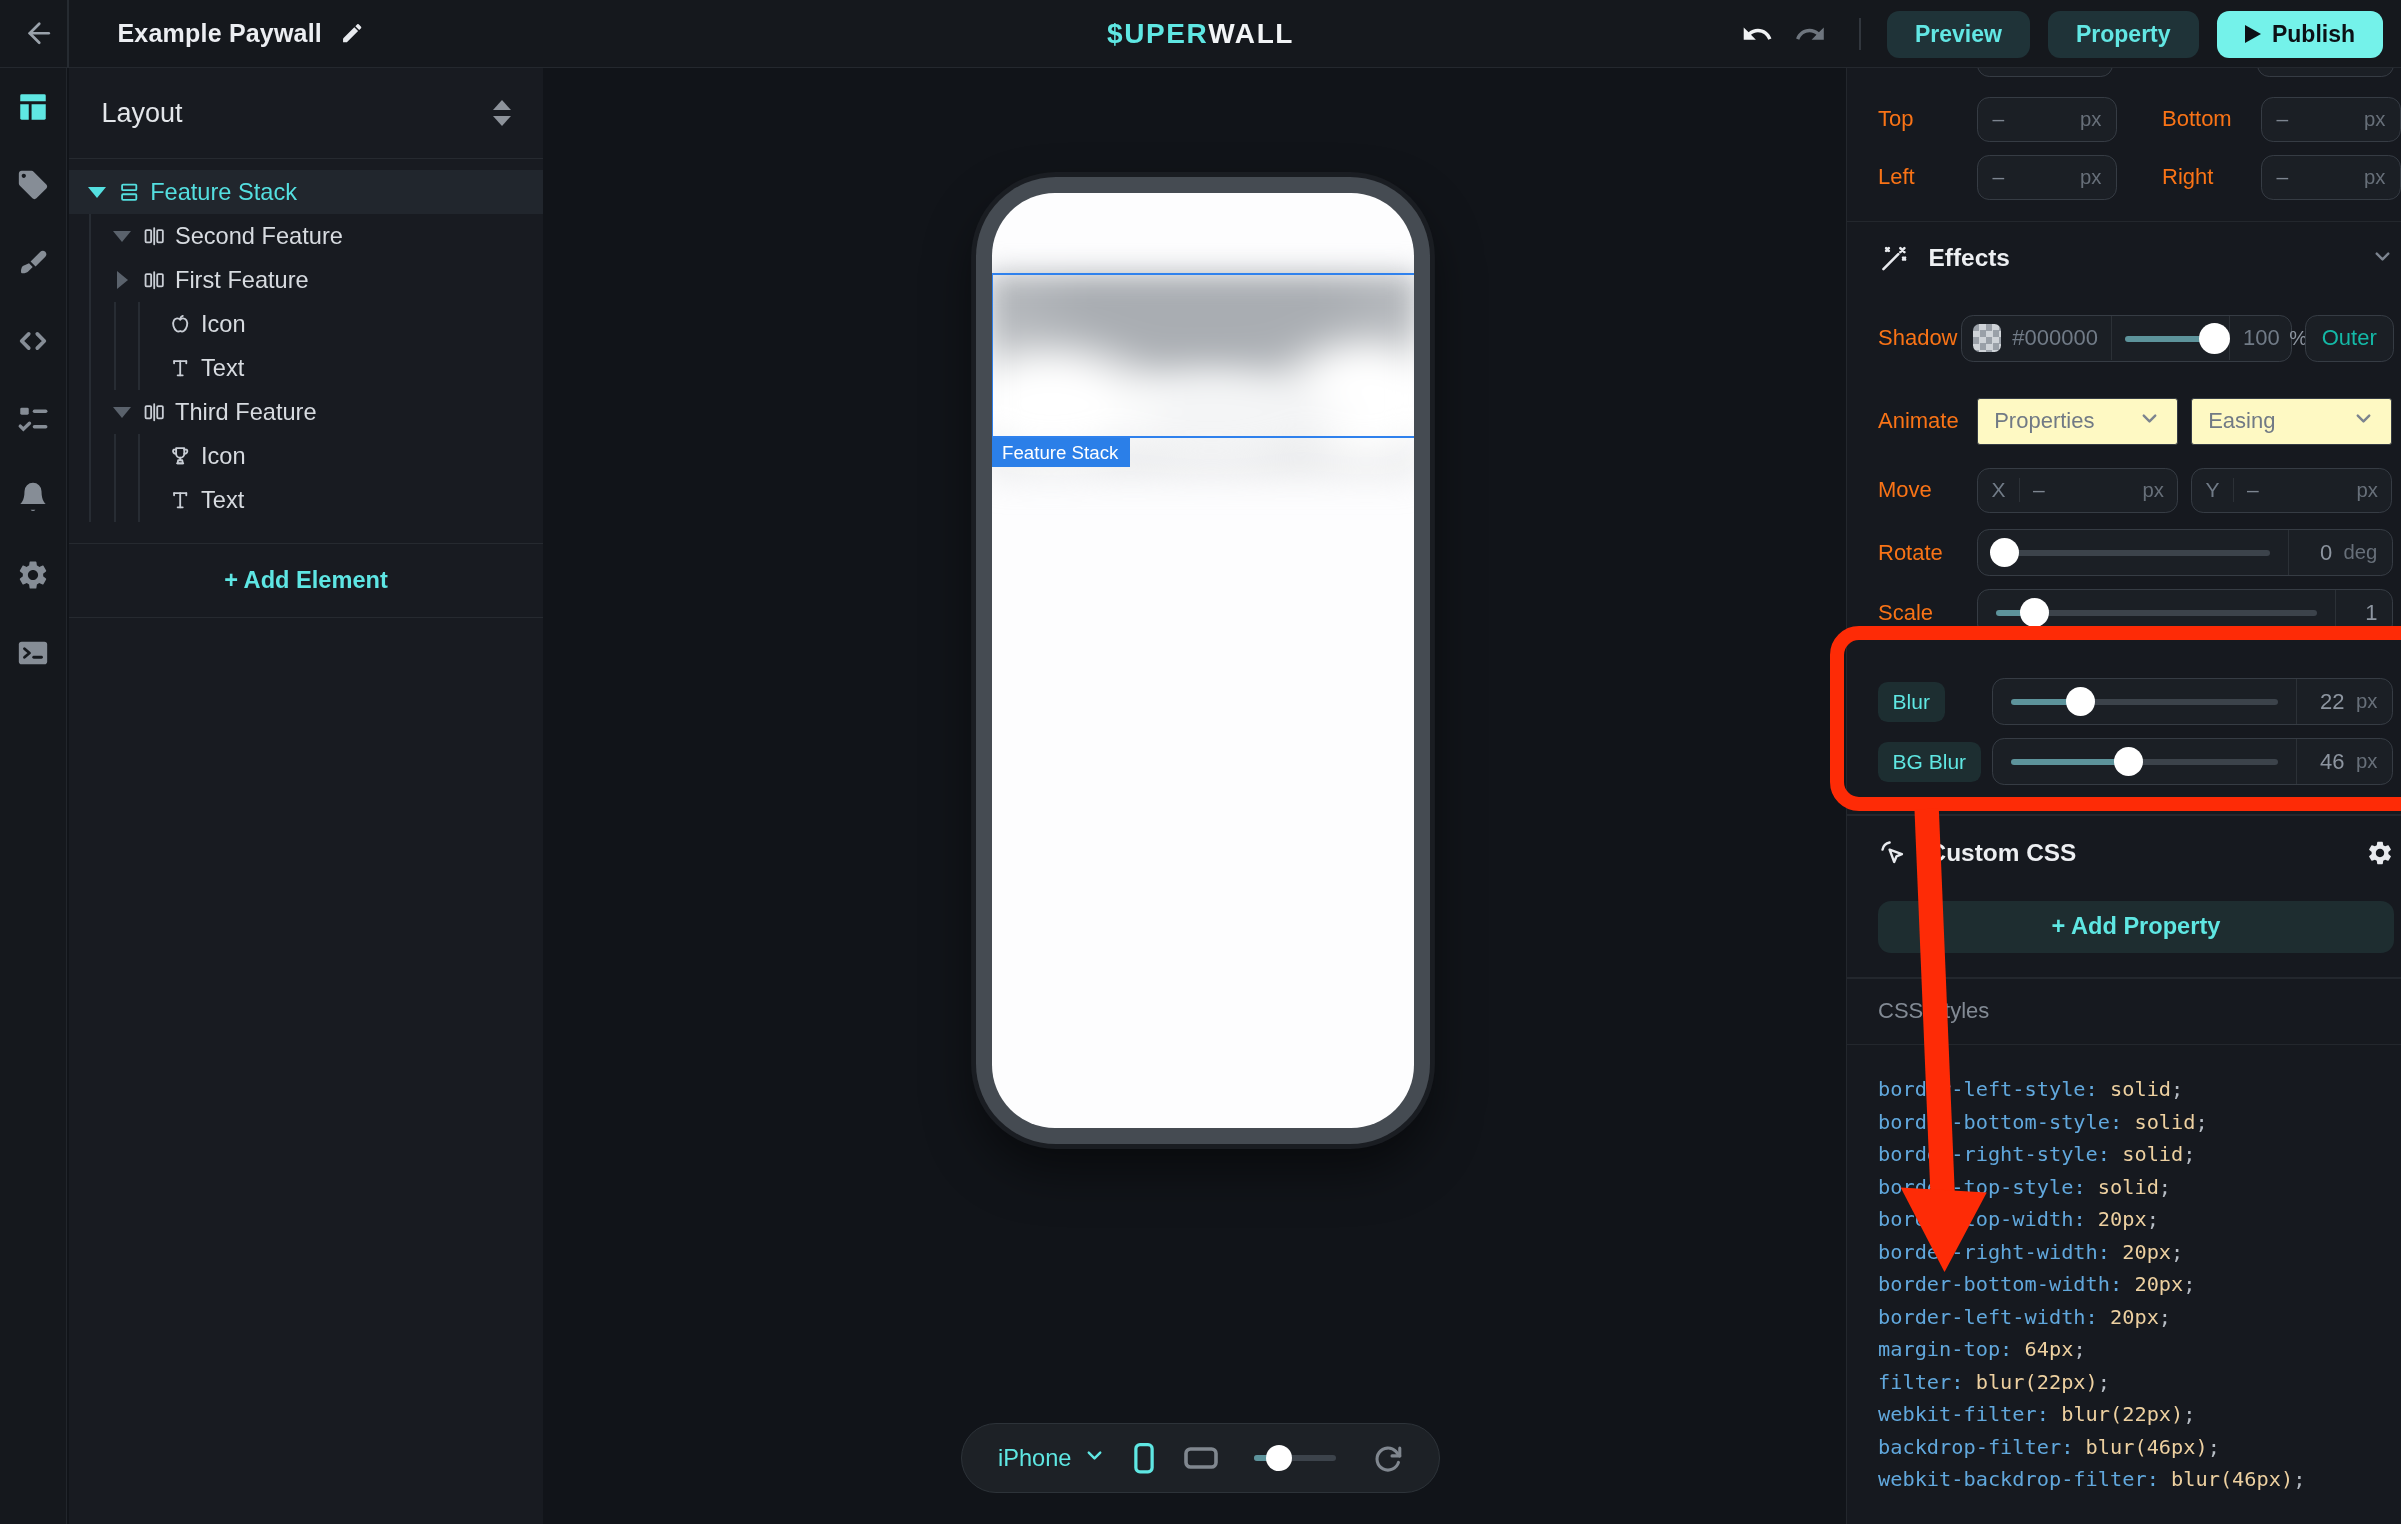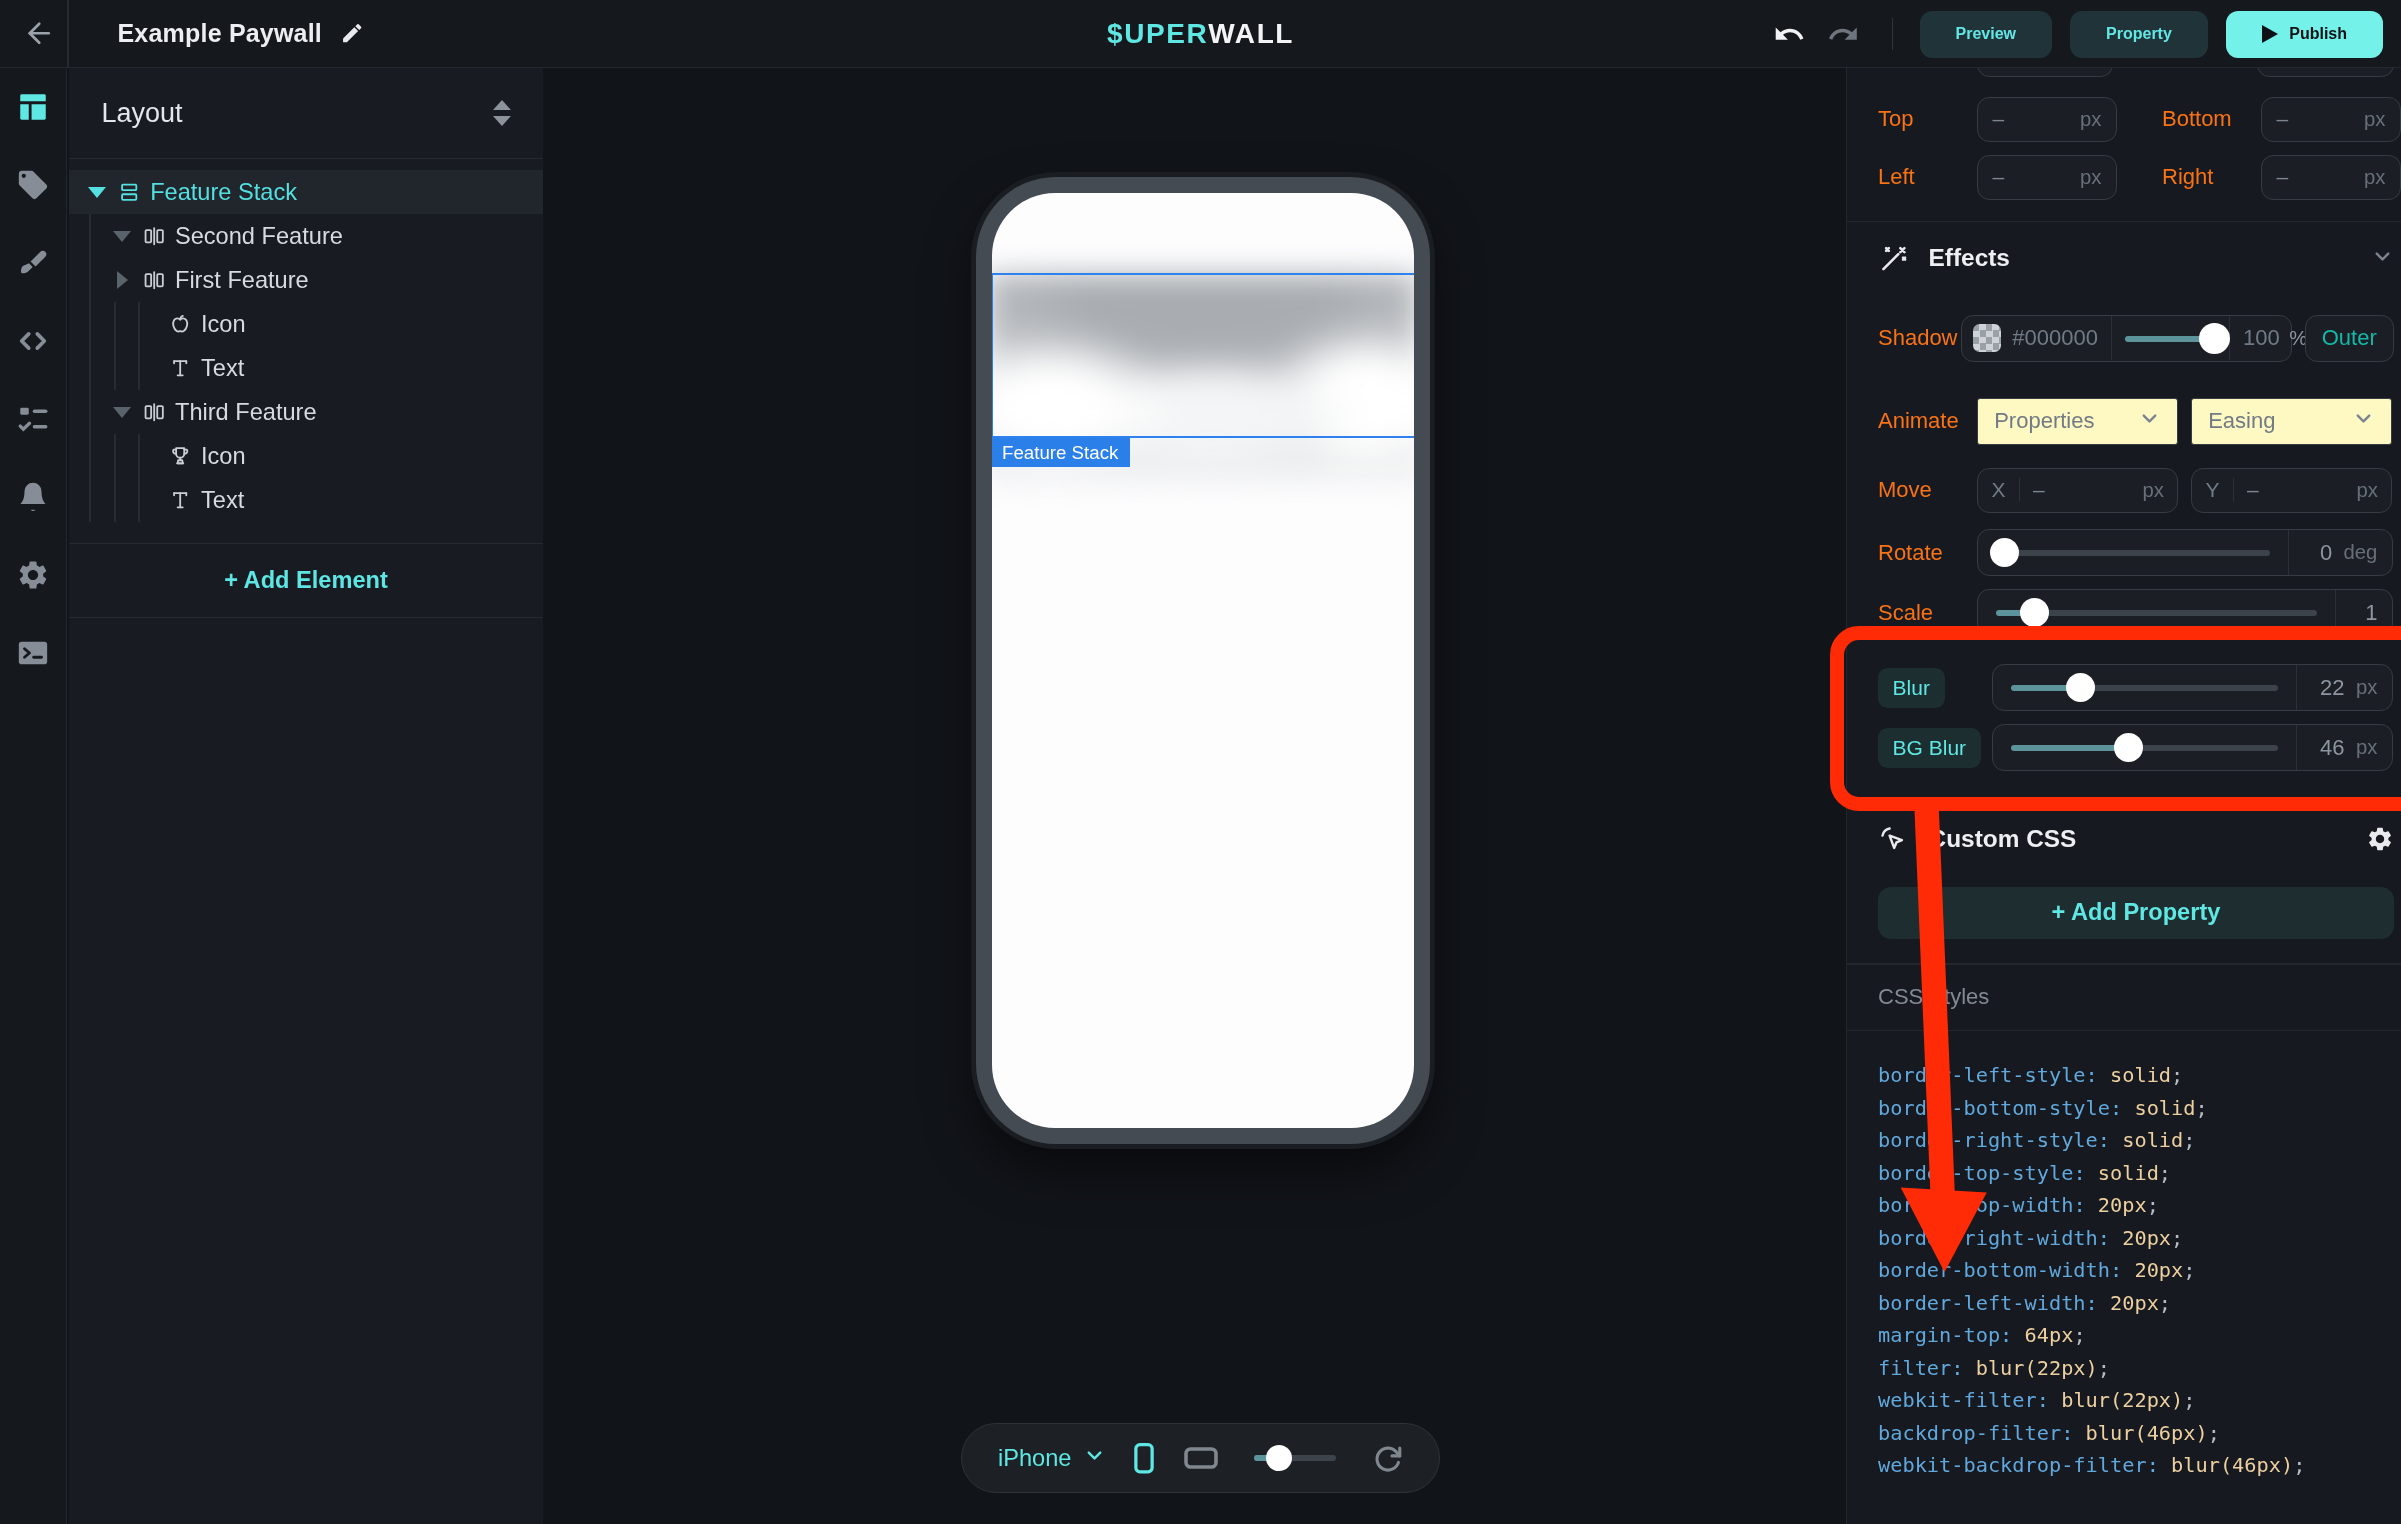--- a/index.html
+++ b/index.html
@@ -16,21 +16,21 @@
   .title-wrap { display:flex; align-items:center; gap:18px; padding-left:32.5px; }
   .doc-title { font-size:25px; font-weight:700; color:#eceef2; letter-spacing:0.2px; }
   .logo { position:absolute; left:0; right:0; top:0; height:68px; display:flex; align-items:center; justify-content:center;
           font-size:28px; font-weight:800; letter-spacing:1.6px; pointer-events:none; }
   .logo .accent { color:#5fe7e3; }
   .logo .rest { color:#f2f4f6; }
   .h-right { position:absolute; right:18px; top:0; height:68px; display:flex; align-items:center; gap:18px; }
   .undo-redo { display:flex; align-items:center; gap:21px; margin-right:6.5px; }
   .vdiv { width:1.6px; height:32.5px; background:#31363d; margin:0 8.1px; }
   .btn { height:47px; border-radius:12.2px; display:flex; align-items:center; justify-content:center;
-         font-size:16px; font-weight:700; cursor:pointer; padding:0 36px; }
+         font-size:23px; font-weight:700; cursor:pointer; padding:0 28px; }
   .btn-dark { background:#1f3338; color:#62e7e4; }
   .btn-publish { background:#74f2ea; color:#0c1116; gap:11.4px; }
   .play-tri { width:0; height:0; border-left:16.2px solid #0c1116; border-top:9.7px solid transparent; border-bottom:9.7px solid transparent; }
 
   
   .rail { position:absolute; left:0; top:68px; width:67px; height:1456px; background:#15181d; border-right:1.6px solid #22262c;
           display:flex; flex-direction:column; align-items:center; }
   .rail-item { width:67px; height:78px; display:flex; align-items:center; justify-content:center; cursor:pointer; }
   .rail-item svg { width:34px; height:34px; }
 
@@ -540,21 +540,21 @@
               <span class="fill" style="width:12%"></span>
               <span class="trk" style="left:12%"></span>
               <span class="thumb" style="left:12%"></span>
             </div>
           <div class="sb-val" style="width:57px">
               <span class="v">1</span>
             </div>
         </div>
       </div>
 
-      <div class="ins-row" style="margin-top:28px">
+      <div class="ins-row" style="margin-top:42px">
         <span style="width:114px"><span class="chip">Blur</span></span>
         <div class="slider-box" style="width:401px">
           <div class="sb-track">
               <span class="fill" style="width:26%"></span>
               <span class="trk" style="left:26%"></span>
               <span class="thumb" style="left:26%"></span>
             </div>
           <div class="sb-val" style="width:96px">
               <span class="v">22</span>
               <span class="u">px</span>

